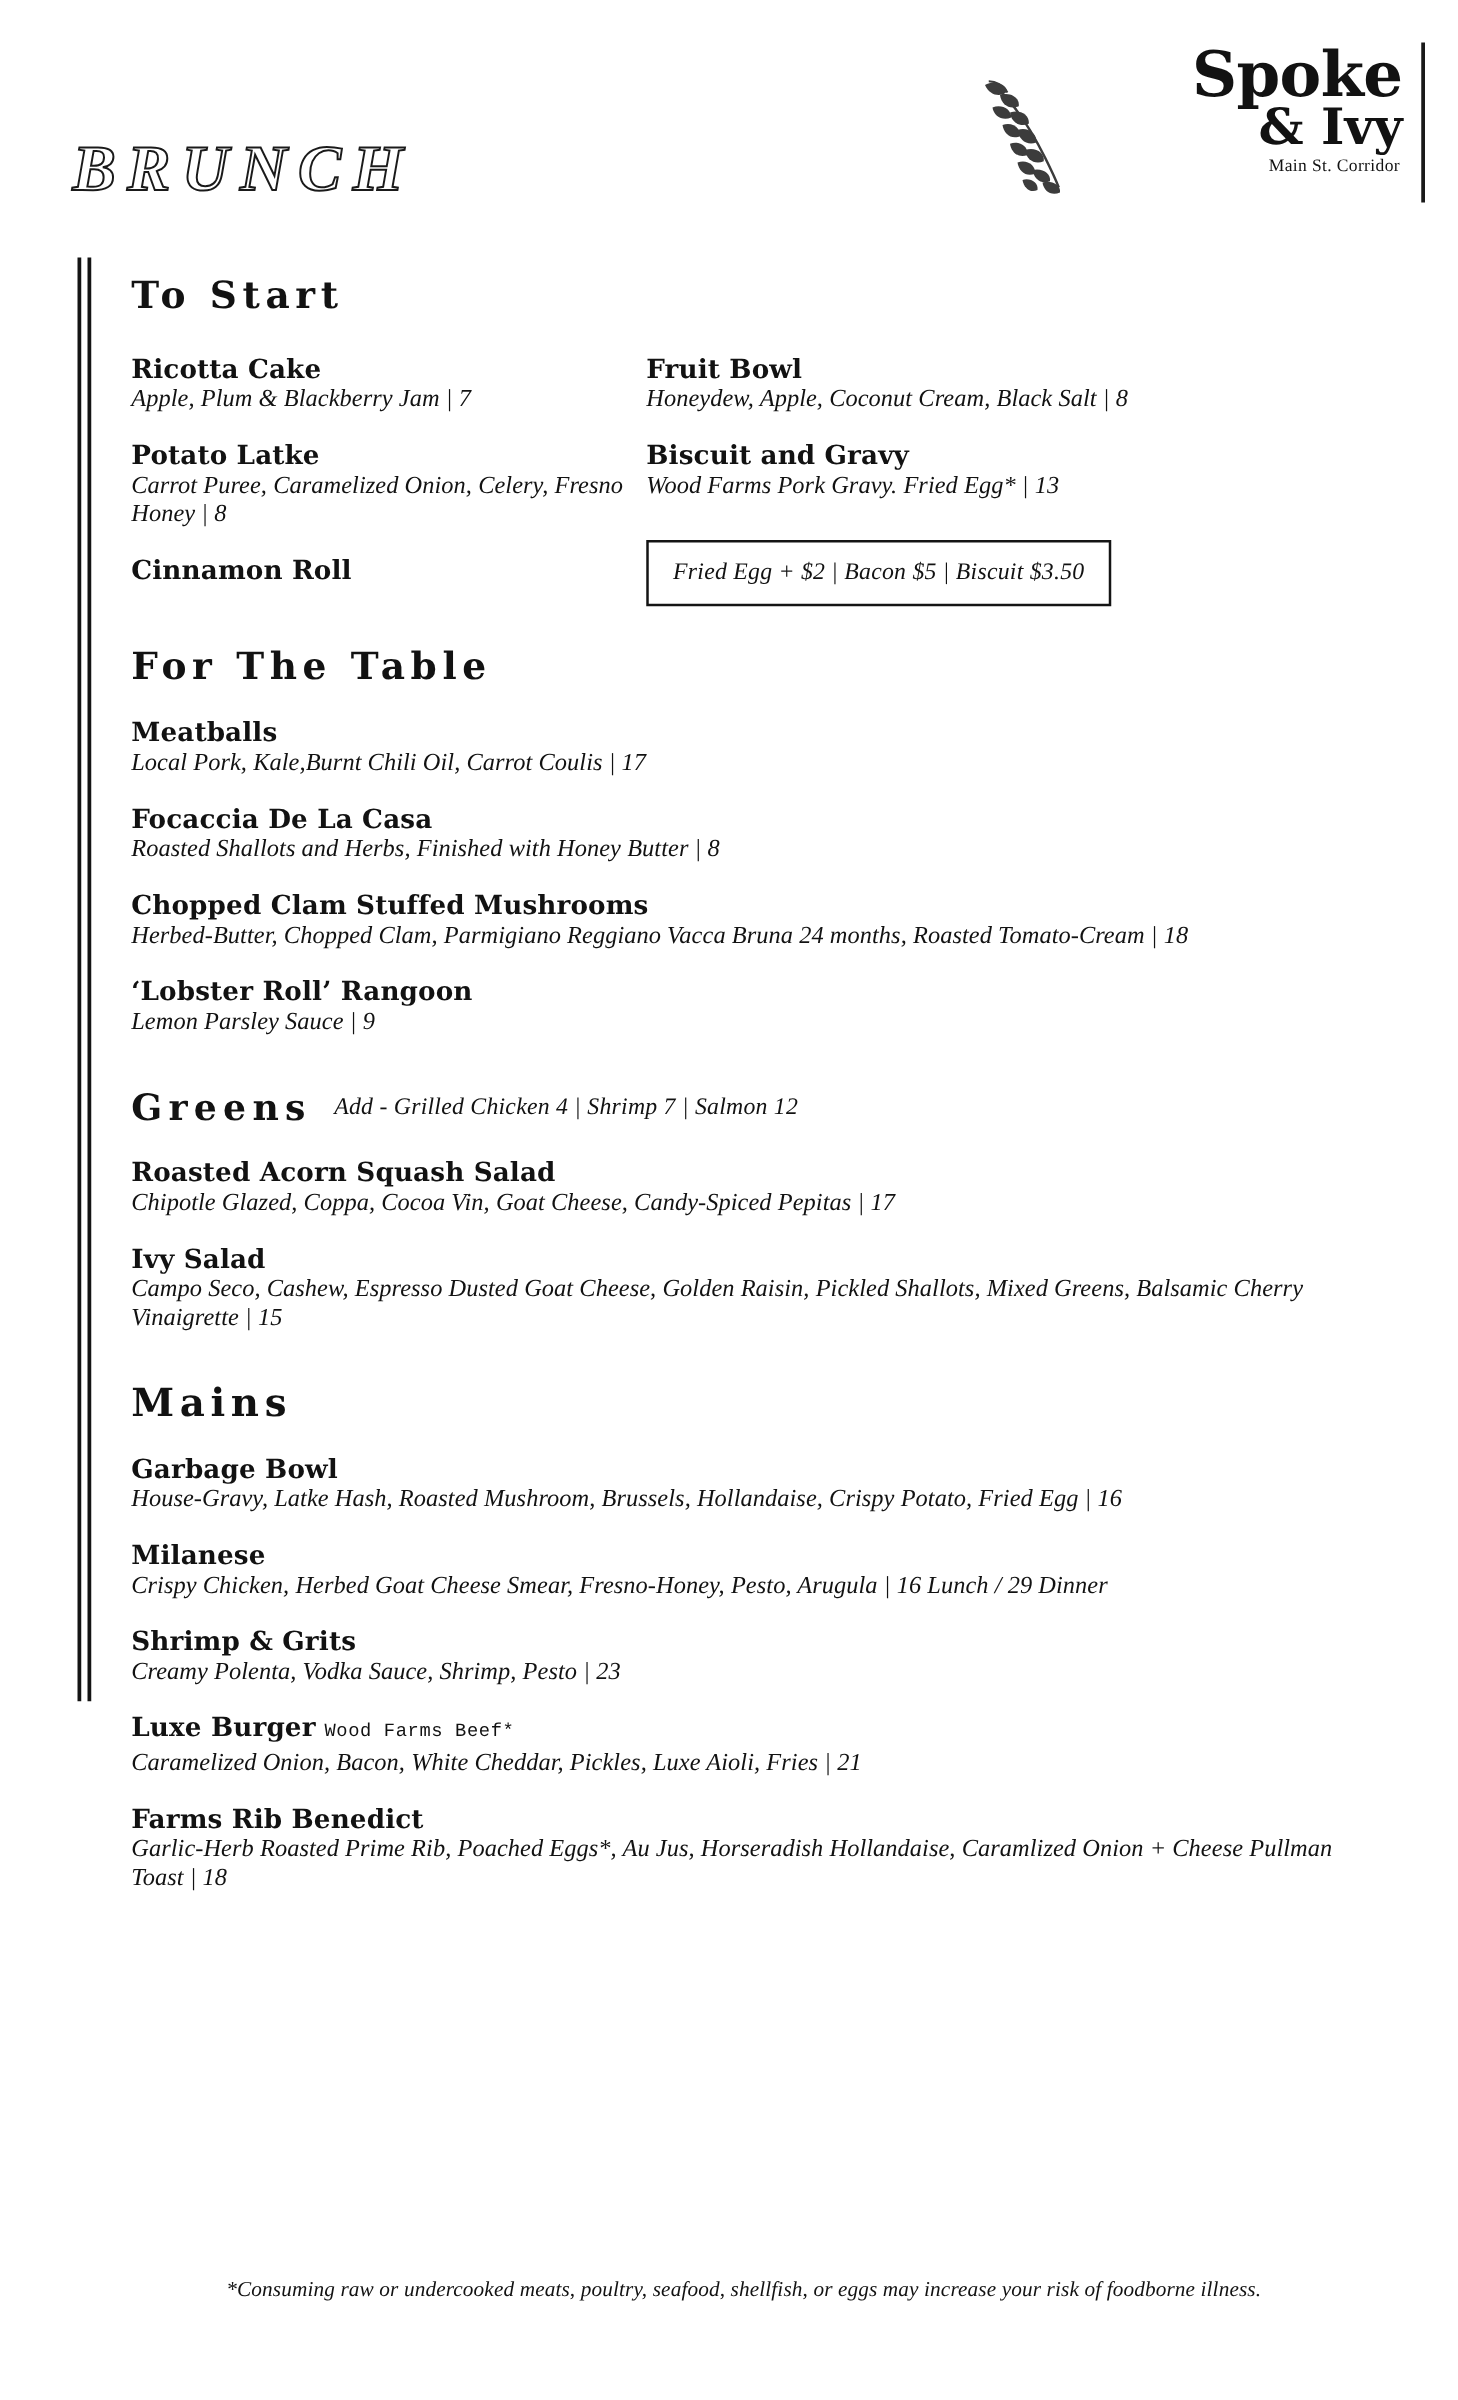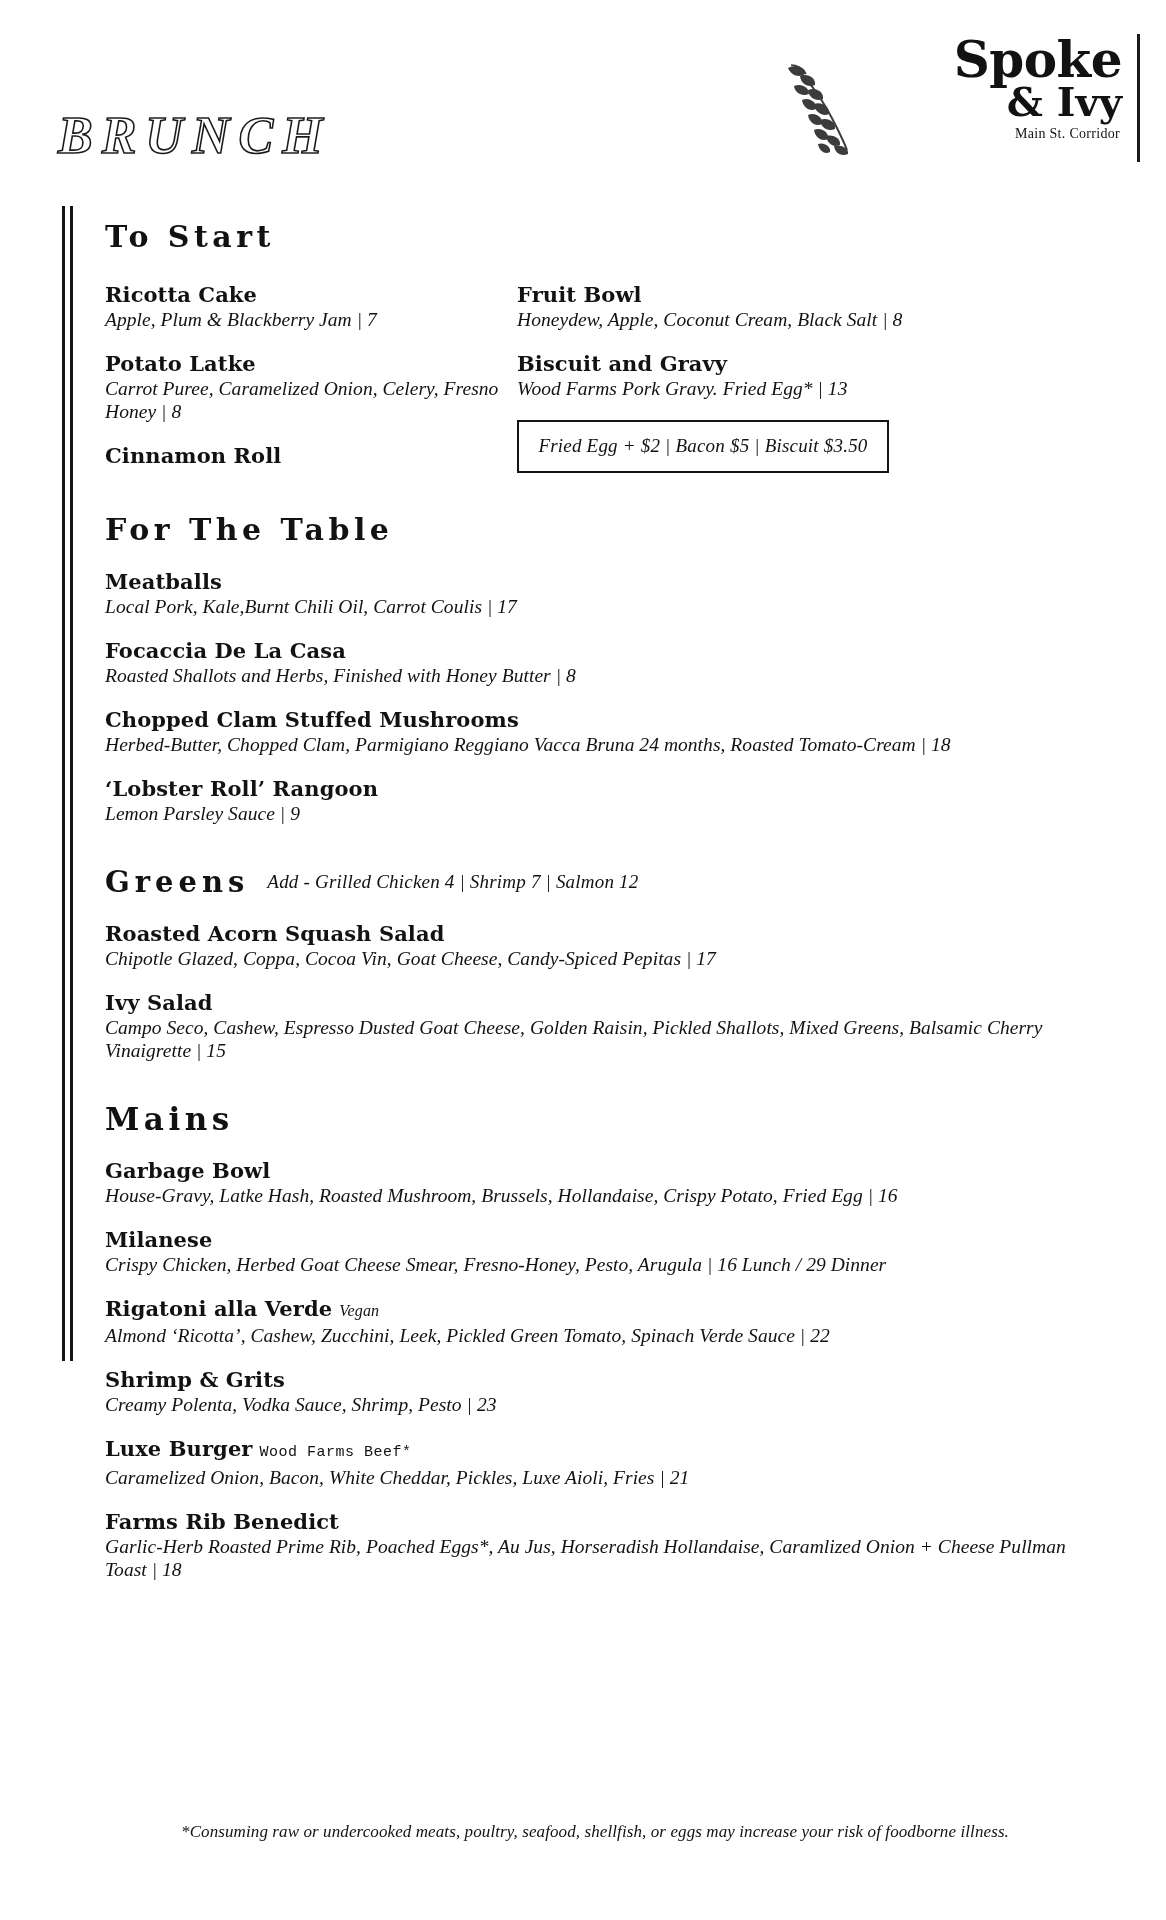--- a/index.html
+++ b/index.html
@@ -128,21 +128,21 @@
     font-family:"Liberation Serif", serif;
     font-style:italic;
     font-size:19.5px;
     line-height:23px;
     letter-spacing:0.05px;
     margin-top:1px;
   }
 
   
   #addons-box {
-    margin-top:20px;
+    margin-top:32px;
     margin-left:0px;
     width:372px;
     border:2.5px solid #141414;
     padding:13px 10px 14px 10px;
     text-align:center;
   }
   #addons-box-text {
     font-family:"Liberation Serif", serif;
     font-style:italic;
     font-size:19px;
@@ -294,26 +294,20 @@
     <div class="item">
       <div class="item-name">Garbage Bowl</div>
       <div class="item-desc">House-Gravy, Latke Hash, Roasted Mushroom, Brussels, Hollandaise, Crispy Potato, Fried Egg | 16</div>
     </div>
 
     <div class="item">
       <div class="item-name">Milanese</div>
       <div class="item-desc">Crispy Chicken, Herbed Goat Cheese Smear, Fresno-Honey, Pesto, Arugula | 16 Lunch / 29 Dinner</div>
     </div>
 
-    <div class="item">
-      <div class="item-name">
-        <span>Rigatoni alla Verde</span><span class="item-tag">Vegan</span>
-      </div>
-      <div class="item-desc">Almond ‘Ricotta’, Cashew, Zucchini, Leek, Pickled Green Tomato, Spinach Verde Sauce | 22</div>
-    </div>
 
     <div class="item">
       <div class="item-name">Shrimp &amp; Grits</div>
       <div class="item-desc">Creamy Polenta, Vodka Sauce, Shrimp, Pesto |  23</div>
     </div>
 
     <div class="item">
       <div class="item-name">
         <span>Luxe Burger</span><span class="item-tag mono">Wood Farms Beef*</span>
       </div>

